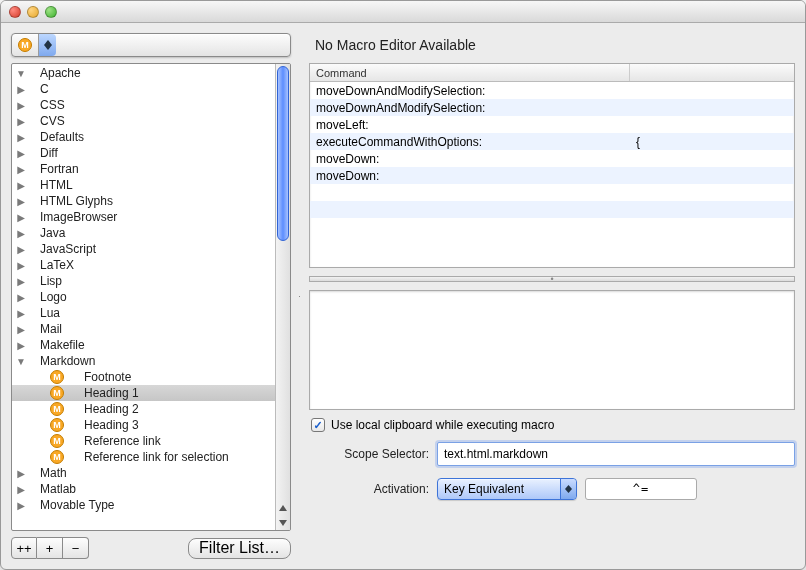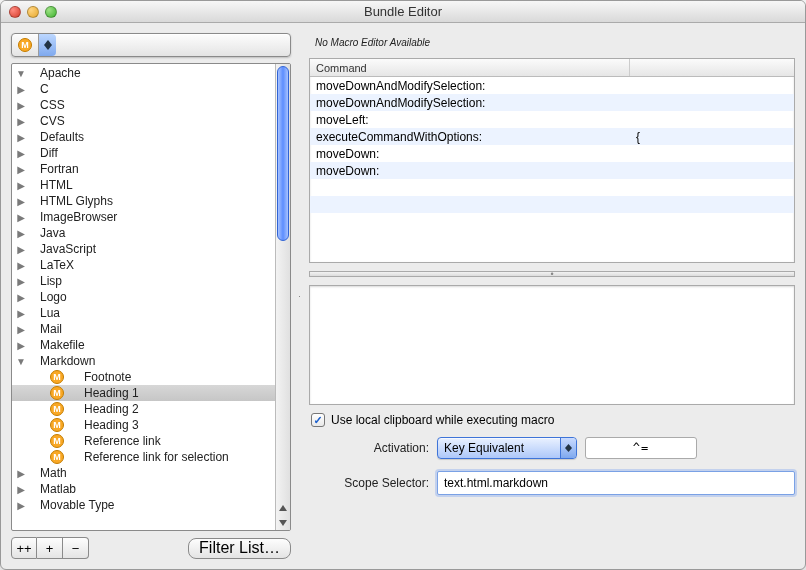--- a/index.html
+++ b/index.html
@@ -33,21 +33,21 @@
   .tri { width:10px; text-align:center; color:#7a7a7a; font-size:10px; }
   .row .label { margin-left:14px; color:#222; }
   .bottom-tools { display:flex; justify-content:space-between; align-items:center; }
   .seg { display:flex; }
   .seg button { height:22px; width:26px; border:1px solid #8a8a8a; background:linear-gradient(#fdfdfd,#e4e4e4); font-size:13px; padding:0; display:flex; align-items:center; justify-content:center; }
   .seg button:first-child { border-top-left-radius:4px; border-bottom-left-radius:4px; }
   .seg button:not(:first-child) { border-left:none; }
   .seg button:last-child { border-top-right-radius:4px; border-bottom-right-radius:4px; }
   .filter-btn { height:21px; padding:0 10px; border:1px solid #8a8a8a; background:linear-gradient(#fdfdfd,#e4e4e4); border-radius:8px; font-family:inherit; font-size:16px; }
   .right-col { flex:1; display:flex; flex-direction:column; gap:8px; }
-  .no-editor { font-size:10px; color:#222; padding:4px 6px 2px;font-style:italic; }
+  .no-editor { font-size:14px; color:#222; padding:4px 6px 2px; }
   .table-wrap { border:1px solid #aaa; background:#fff; height:205px; display:flex; flex-direction:column; box-shadow:inset 0 1px 2px rgba(0,0,0,.15); }
   .thead { display:flex; background:linear-gradient(#fbfbfb,#e6e6e6); border-bottom:1px solid #bbb; height:18px;gap:12px; }
   .th { padding:0 6px; font-size:11px; color:#333; display:flex; align-items:center; border-right:1px solid #ccc; }
   .th:last-child { border-right:none; }
   .col-cmd { flex:0 0 320px; }
   .col-arg { flex:1; }
   .col-spacer { width:15px; }
   .tbody { flex:1; overflow:auto; }
   .trow { display:flex; height:17px; }
   .trow:nth-child(even) { background:#ecf3ff; }
@@ -67,21 +67,20 @@
 </head>
 <body>
 
 <div class="window">
   <div class="titlebar">
     <div class="tl-buttons">
       <div class="tl-btn tl-close"></div>
       <div class="tl-btn tl-min"></div>
       <div class="tl-btn tl-zoom"></div>
     </div>
-    <div class="title">Bundle Editor</div>
   </div>
 
   <div class="body">
 
     <div class="left-col">
       <div class="popup">
         <span class="m-badge">M</span>
         <span class="popup-arrows">
           <svg width="8" height="5">
               <polygon points="0,5 8,5 4,0" fill="#234"></polygon>
@@ -282,37 +281,37 @@
           </div>
       </div>
 
       <div class="splitter-h">•</div>
 
       <div class="detail-pane"></div>
 
       <div class="cb-row">
         <div class="cb">✓</div>
         <span>Use local clipboard while executing macro</span>
+      </div>
+
+      <div class="form-row">
+        <div class="form-label">Scope Selector:</div>
+        <div class="text-field">text.html.markdown</div>
       </div>
 
       <div class="form-row">
         <div class="form-label">Activation:</div>
         <div class="aqua-popup">
           <span>Key Equivalent</span>
           <span class="arr">
             <svg width="7" height="4">
                 <polygon points="0,4 7,4 3.5,0" fill="#234"></polygon>
               </svg>
             <svg width="7" height="4">
                 <polygon points="0,0 7,0 3.5,4" fill="#234"></polygon>
               </svg>
           </span>
         </div>
         <div class="ke-field">^=</div>
       </div>
-
-      <div class="form-row">
-        <div class="form-label">Scope Selector:</div>
-        <div class="text-field">text.html.markdown</div>
-      </div>
     </div>
   </div>
 </div>
 
 </body></html>

